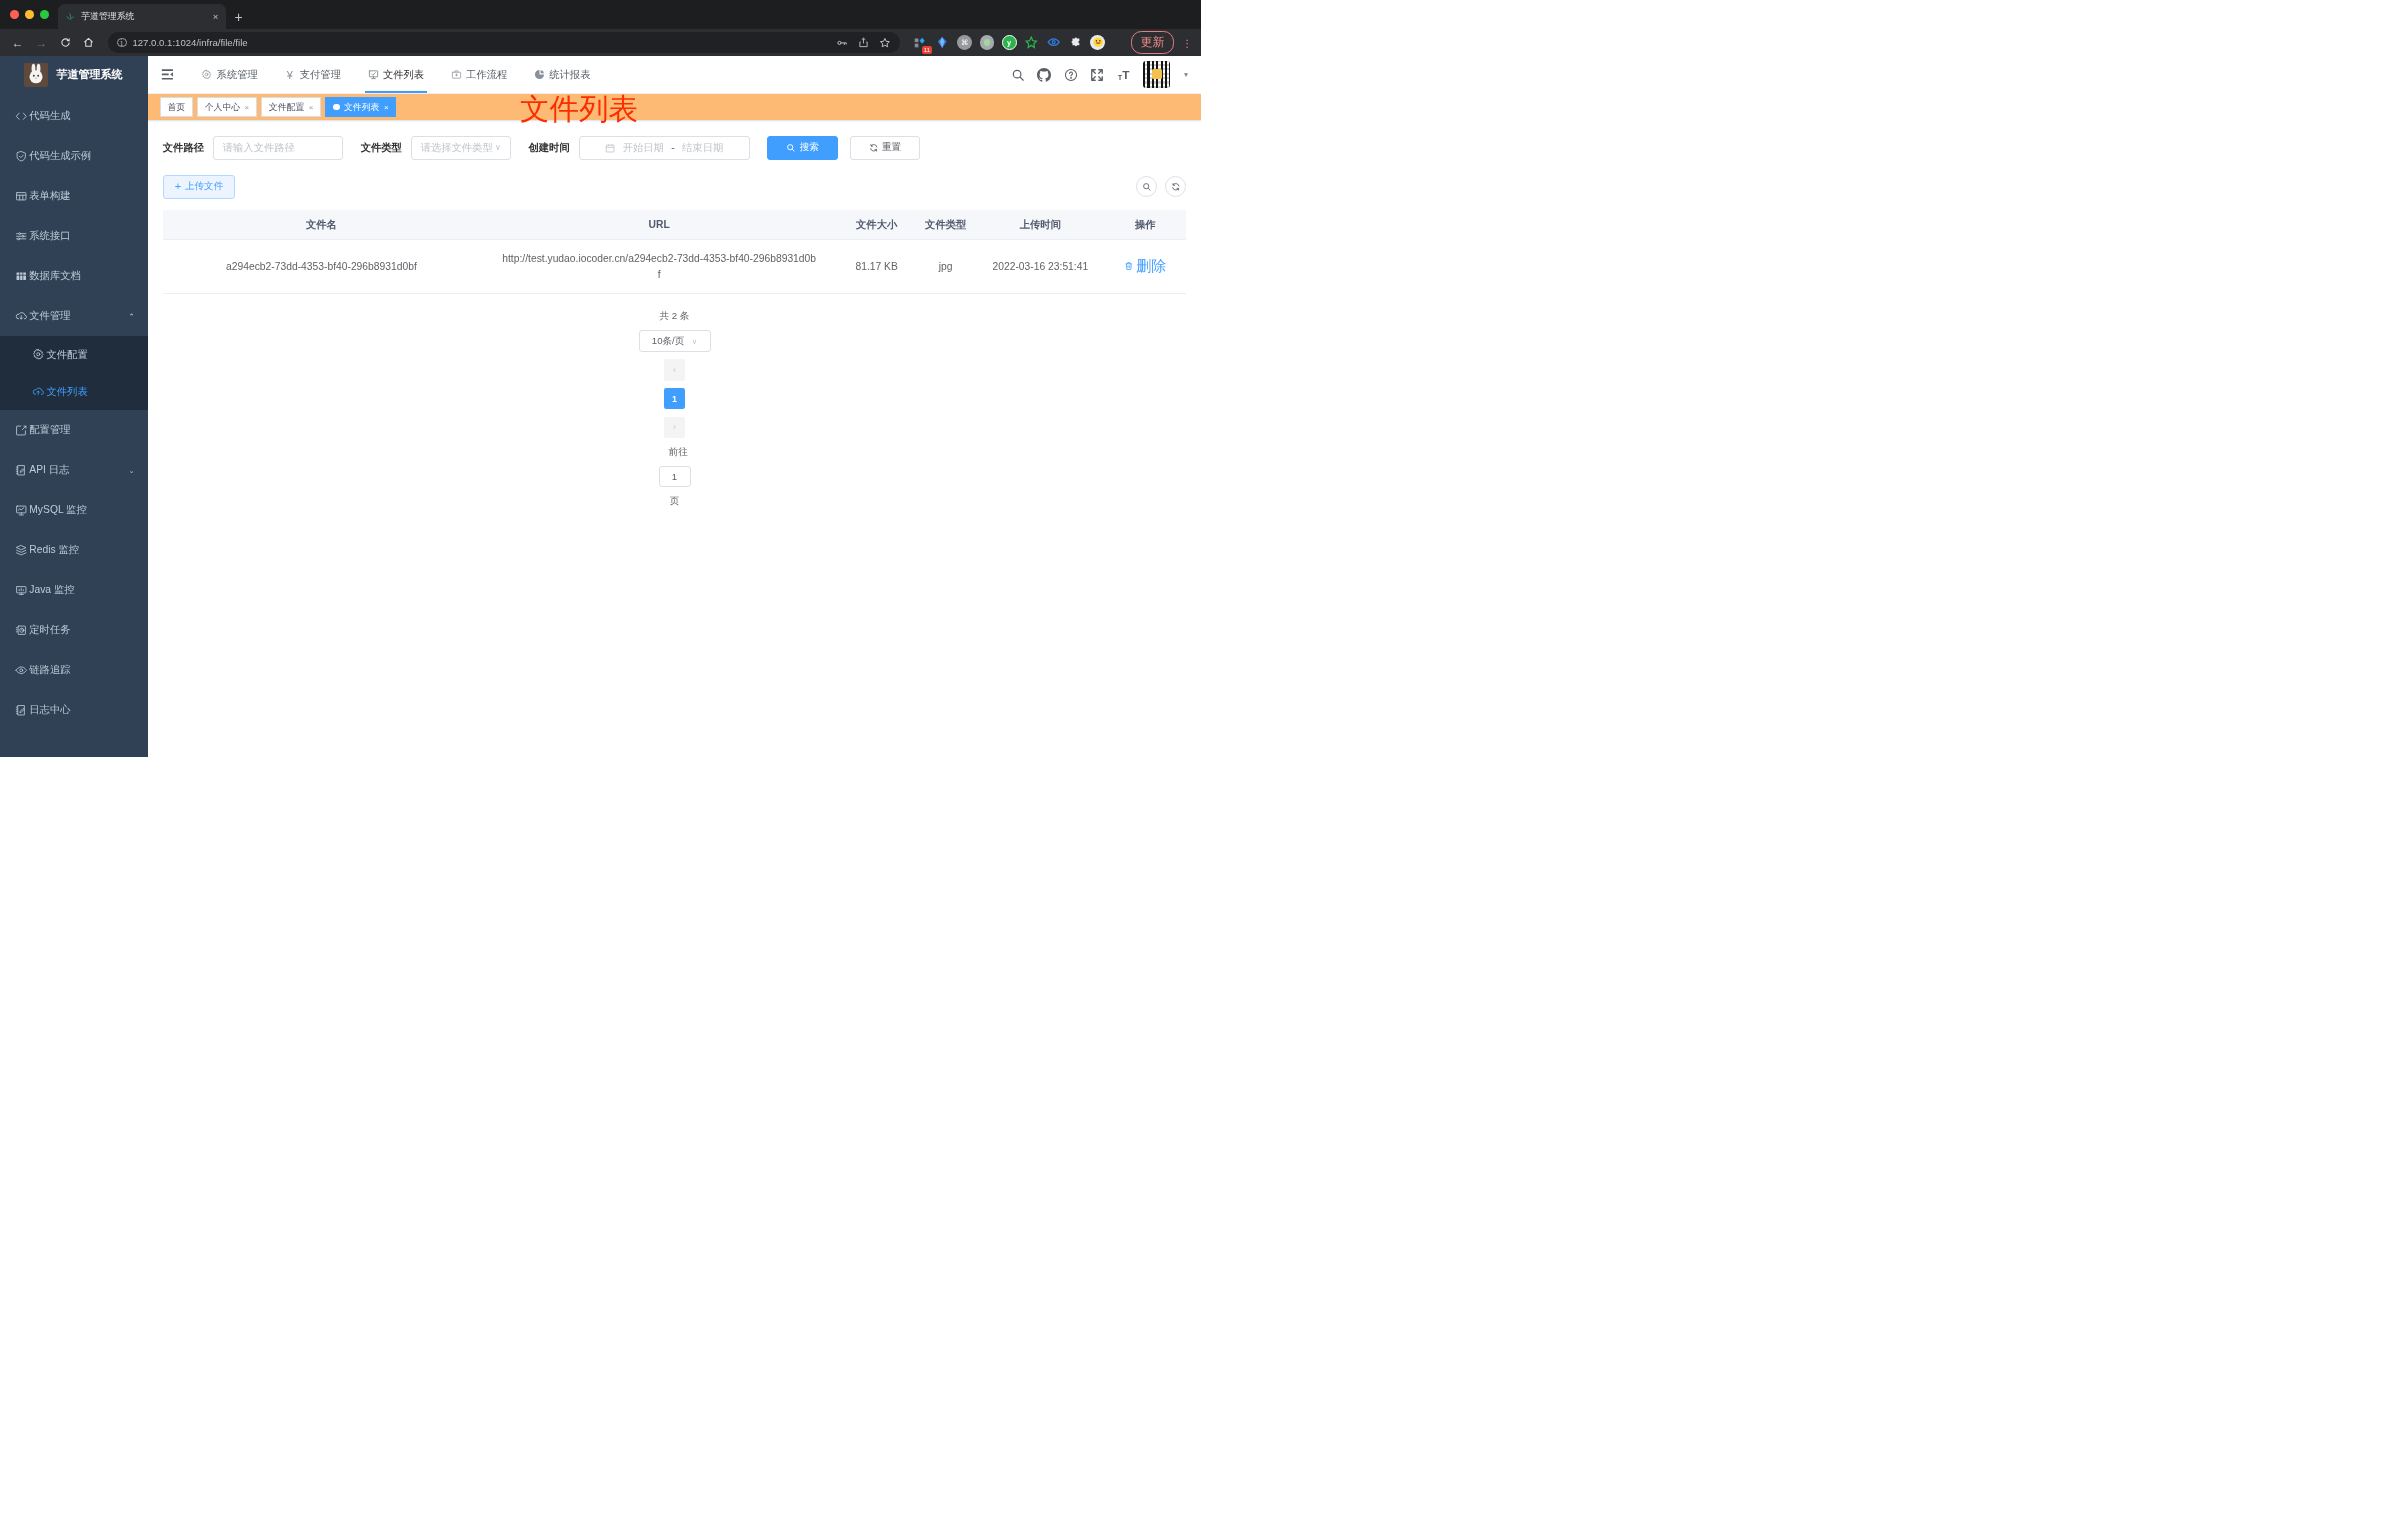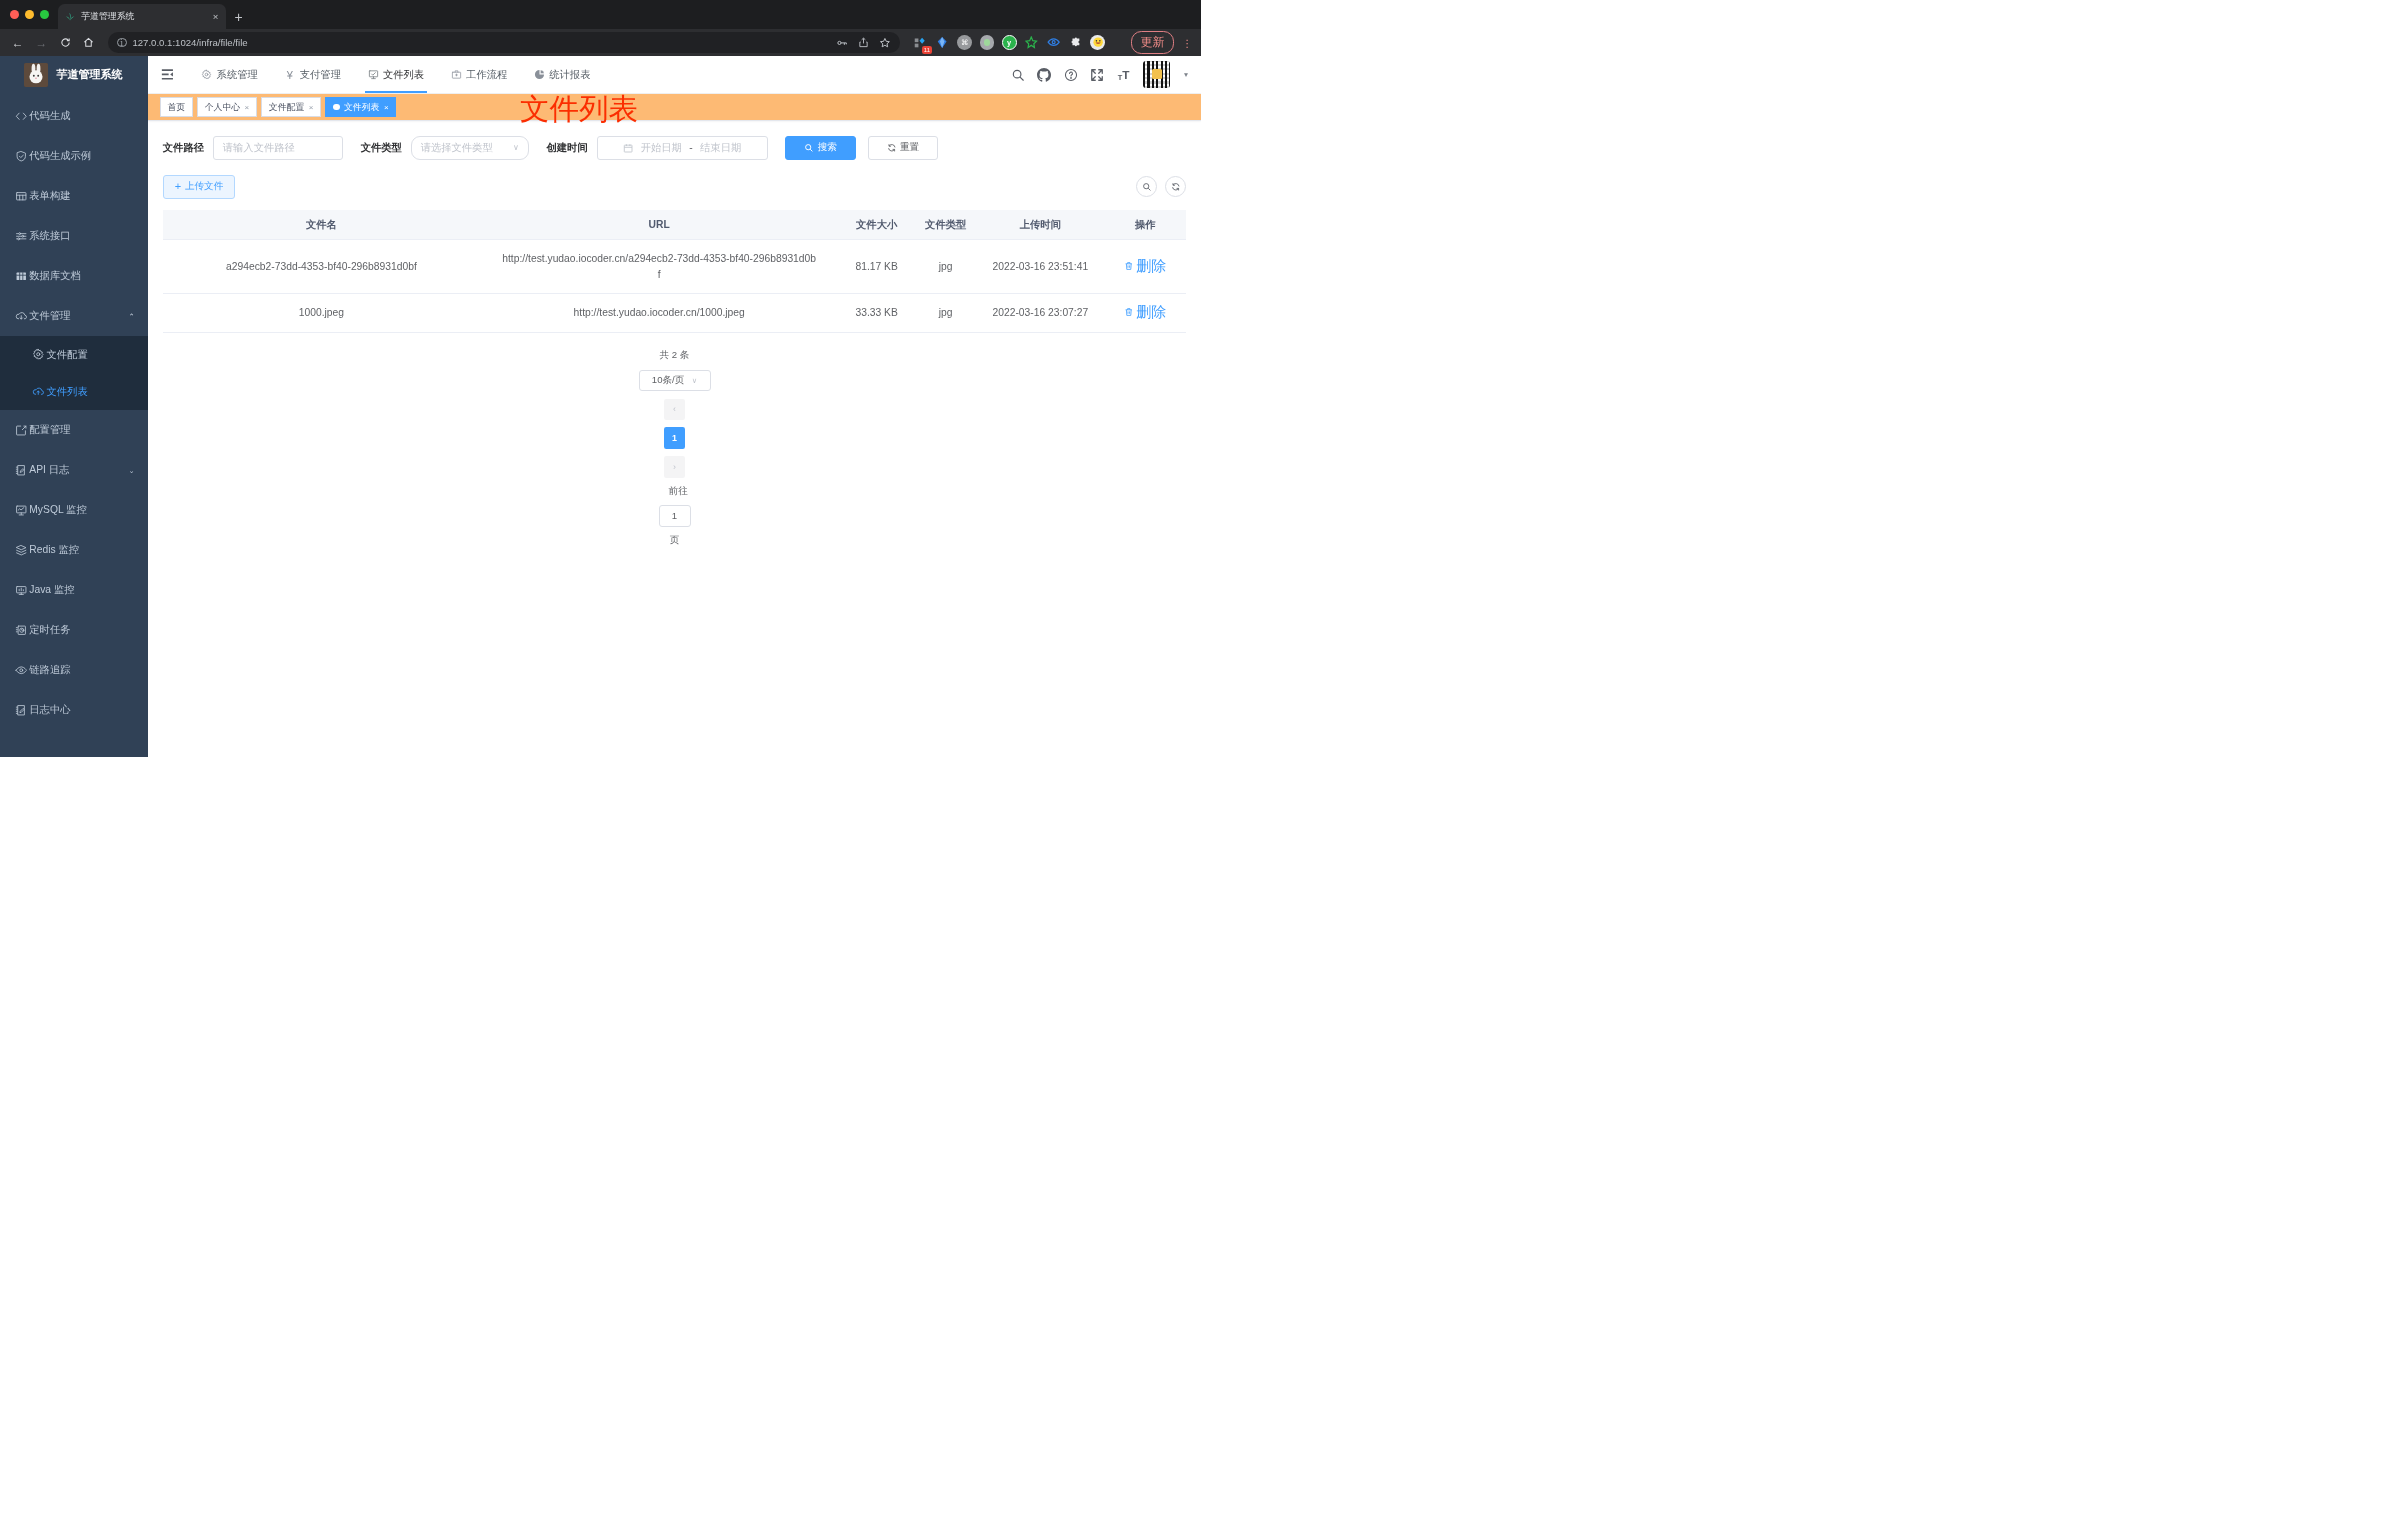--- a/index.html
+++ b/index.html
@@ -88,21 +88,21 @@
 
   .annotation { position:absolute; left:372px; top:37px; font-size:29.5px; line-height:31px;
     color:#fb2e01; z-index:5; white-space:nowrap; }
 
   .content { padding:14.8px; }
   .filters { display:flex; align-items:center; gap:8.9px; flex-wrap:nowrap; }
   .flabel { font-size:10.3px; font-weight:700; color:#303133; white-space:nowrap; }
   .finput { height:24px; border:0.7px solid #dcdfe6; border-radius:3px; background:#fff;
     display:flex; align-items:center; padding:0 8.9px; font-size:10.3px; color:#c0c4cc; }
   .finput.path { width:130px; margin-right:8.9px; }
-  .finput.type { width:118px; justify-content:space-between; margin-right:8.9px;border-radius:9px; }
+  .finput.type { width:100px; justify-content:space-between; margin-right:8.9px; }
   .finput.dates { width:171px; gap:7.4px; margin-right:8.9px; justify-content:center; }
   .dates .dash { color:#606266; }
   .btn { height:24px; border-radius:3px; font-size:9.6px; display:inline-flex; align-items:center;
     gap:3.7px; padding:0 18px; cursor:pointer; }
   .btn.primary { background:#409eff; color:#fff; border:0.7px solid #409eff; }
   .btn.plainwhite { background:#fff; color:#606266; border:0.7px solid #dcdfe6; margin-left:3px; }
   .btn .bic { width:9.6px; height:9.6px; display:flex; }
 
   .actions-row { margin-top:14.8px; display:flex; align-items:center; }
   .btn.upload { background:#ecf5ff; border:0.7px solid #b3d8ff; color:#409eff; padding:0 11px; }
@@ -613,37 +613,20 @@
                 <span class="dellink">
                   <span class="bic">
                       <svg viewBox="0 0 24 24" fill="none" stroke="#409eff" stroke-width="2" style="width:100%;height:100%">
                         <path d="M4 7h16M9 7V4h6v3M6 7l1 14h10l1-14M10 11v6M14 11v6"></path>
                       </svg>
                     </span>
                   <span>删除</span>
                 </span>
               </td>
             </tr>
-            <tr>
-              <td>1000.jpeg</td>
-              <td class="urlcell">http://test.yudao.iocoder.cn/1000.jpeg</td>
-              <td>33.33 KB</td>
-              <td>jpg</td>
-              <td>2022-03-16 23:07:27</td>
-              <td>
-                <span class="dellink">
-                  <span class="bic">
-                      <svg viewBox="0 0 24 24" fill="none" stroke="#409eff" stroke-width="2" style="width:100%;height:100%">
-                        <path d="M4 7h16M9 7V4h6v3M6 7l1 14h10l1-14M10 11v6M14 11v6"></path>
-                      </svg>
-                    </span>
-                  <span>删除</span>
-                </span>
-              </td>
-            </tr>
           </tbody>
         </table>
 
         <div class="pager">
           <span>共 2 条</span>
           <span class="psel">
             <span>10条/页</span>
             <span class="cv">∨</span>
           </span>
           <span class="pgbtn">‹</span>

